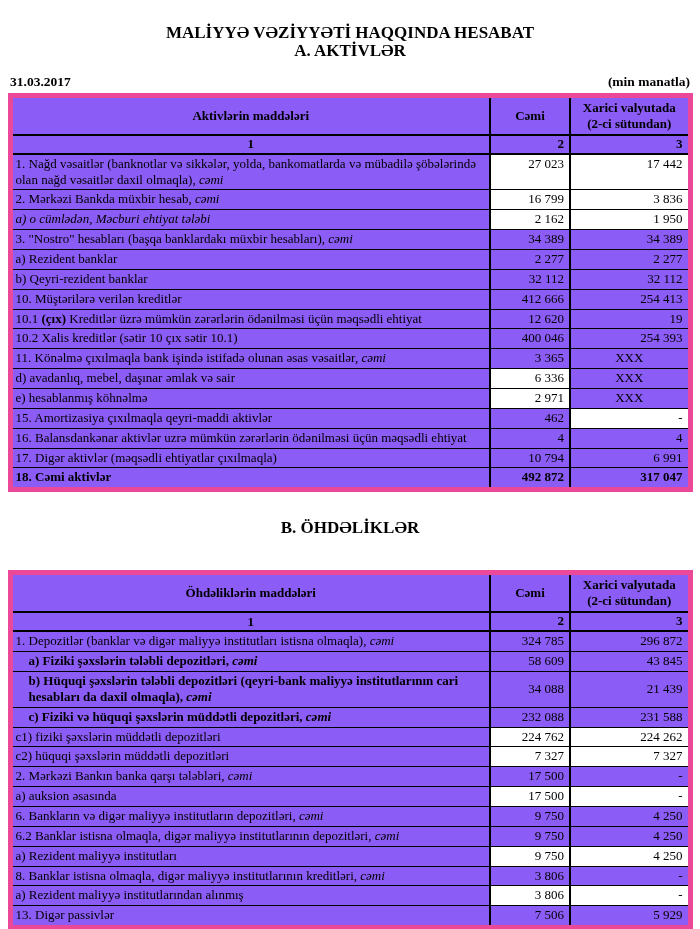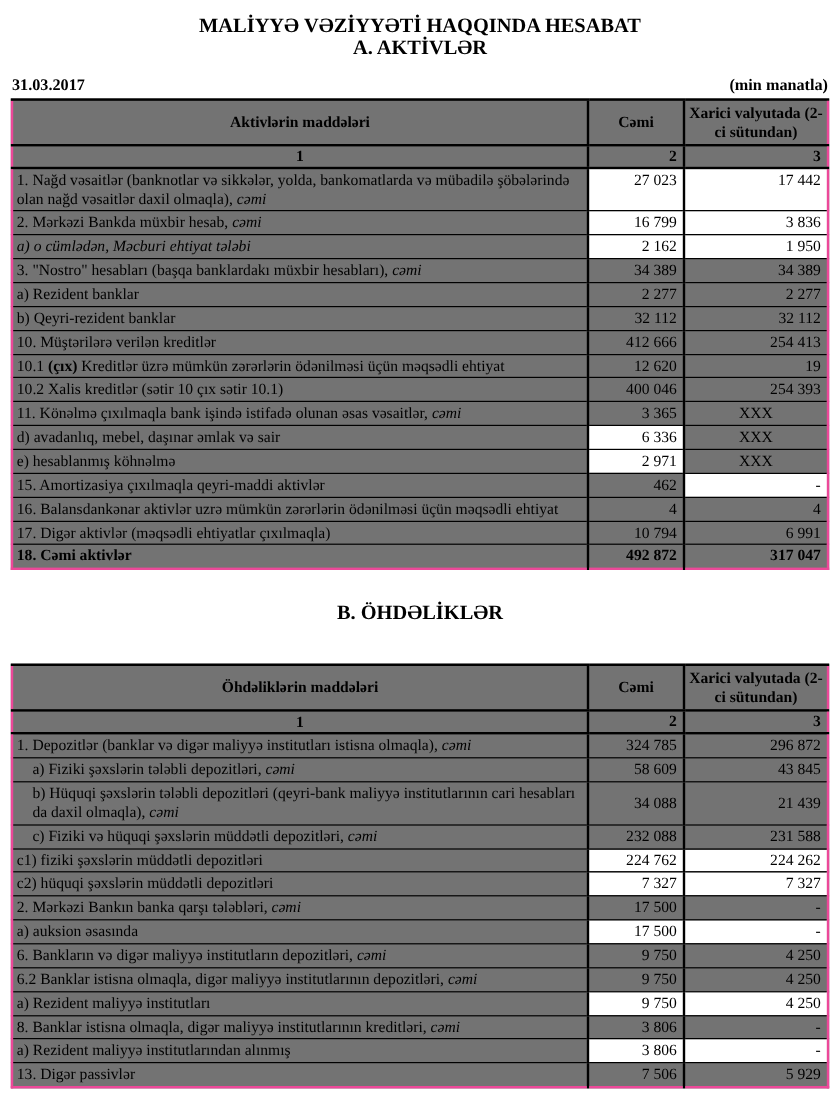--- a/index.html
+++ b/index.html
@@ -5,46 +5,46 @@
   html,body{margin:0;padding:0;}
   body{
     width:700px;height:929px;background:#ffffff;
     font-family:"Liberation Serif","DejaVu Serif",serif;
     color:#000;overflow:hidden;
   }
   .page{width:700px;height:929px;}
   .title{
     text-align:center;font-weight:bold;font-size:17px;line-height:1.05;
   }
-  .title.first{padding-top:13px;}
+  .title.first{padding-top:24px;}
   .meta{
     width:680px;margin:14px auto 3px auto;
     display:flex;justify-content:space-between;align-items:center;
     font-weight:bold;font-size:13.5px;
   }
   table.fin{
     width:680px;margin:0 auto;border-collapse:collapse;
-    background:#737373;font-size:13px;line-height:1.22;
-    border:2px solid #ec4899;table-layout:fixed;
+    background:#8b5cf6;font-size:13px;line-height:1.22;
+    border:5px solid #ec4899;table-layout:fixed;
   }
   table.fin td, table.fin th{border:1px solid #000;overflow:hidden;}
   table.fin td:nth-child(2), table.fin th:nth-child(2),
   table.fin td:nth-child(3), table.fin th:nth-child(3){border-left:2px solid #000;}
   tr.hdr th{
     border-bottom:2px solid #000;border-top:2px solid #000;
     font-weight:bold;text-align:center;vertical-align:middle;
     height:34px;padding:1px 3px;
   }
   tr.numrow th{
     border-bottom:2px solid #000;font-weight:bold;text-align:right;
     padding:0 5px 1px 0;height:16px;
   }
   tr.numrow th:first-child{text-align:center;padding:0;}
   td.lbl{padding:1px 4px 2px 3px;vertical-align:middle;}
-  td.lbl.ind1{padding-left:16px;}
+  td.lbl.ind1{padding-left:16px;font-weight:bold;}
   td.lbl.ind2{}
   td.num{
     text-align:right;padding:1px 5px 2px 2px;vertical-align:middle;
     white-space:nowrap;
   }
   td.num.ctr{text-align:center;padding-right:2px;}
   td.num.vtop{vertical-align:top;}
   td.wcell{background:#ffffff;border:2px solid #000;}
   tr.boldrow td{font-weight:bold;}
   .sectionb{

